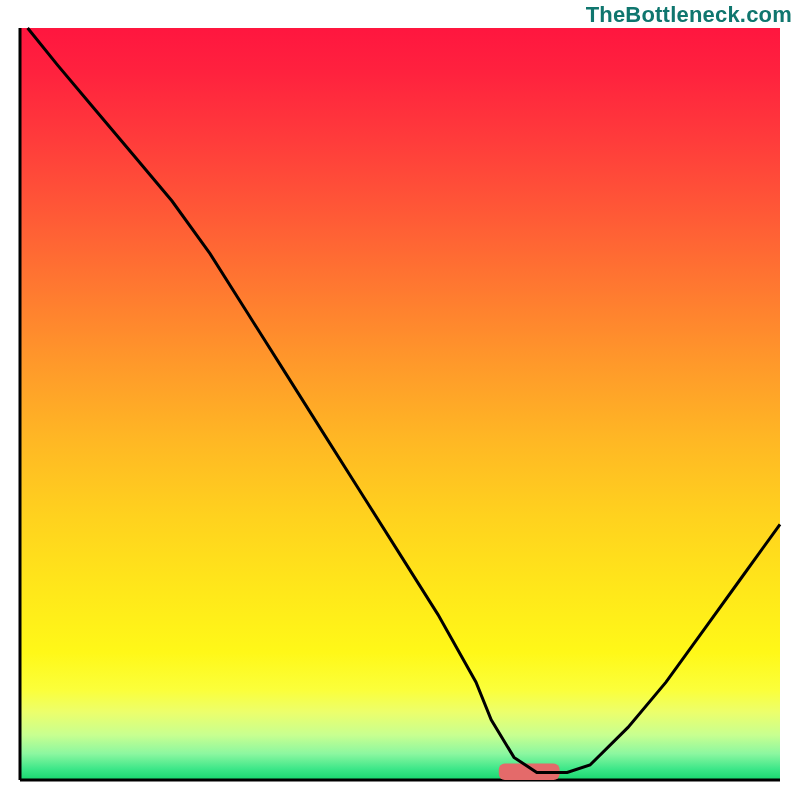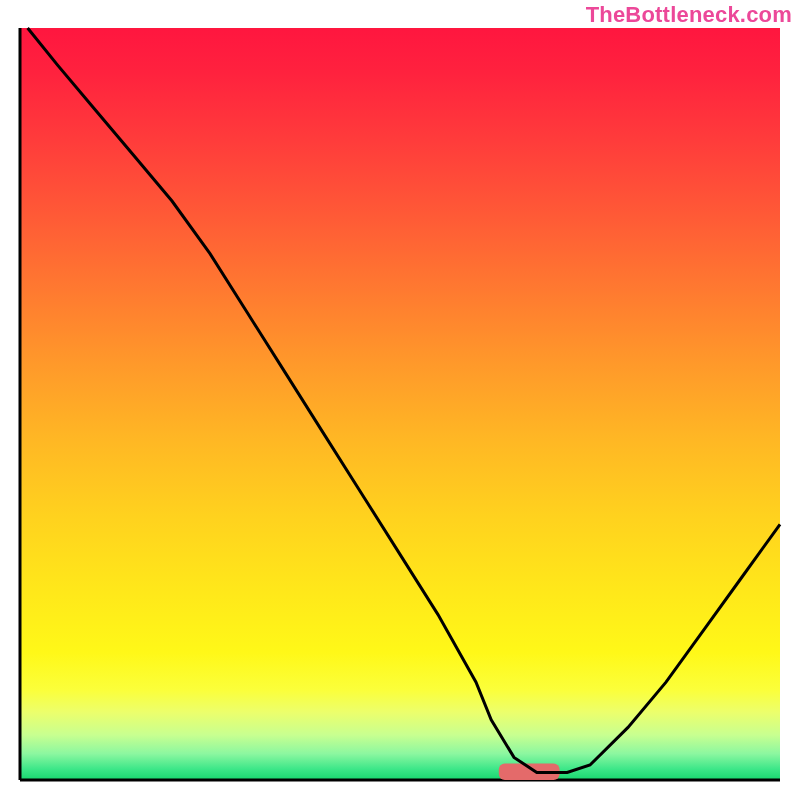--- a/index.html
+++ b/index.html
@@ -15,21 +15,21 @@
     position: relative;
     width: 800px;
     height: 800px;
   }
   .watermark {
     position: absolute;
     top: 2px;
     right: 8px;
     font-size: 22px;
     font-weight: 600;
-    color: #ec4899;
+    color: #0f766e;
     letter-spacing: 0.2px;
     user-select: none;
   }
   svg {
     display: block;
   }
 </style>
 </head>
 <body>
 

